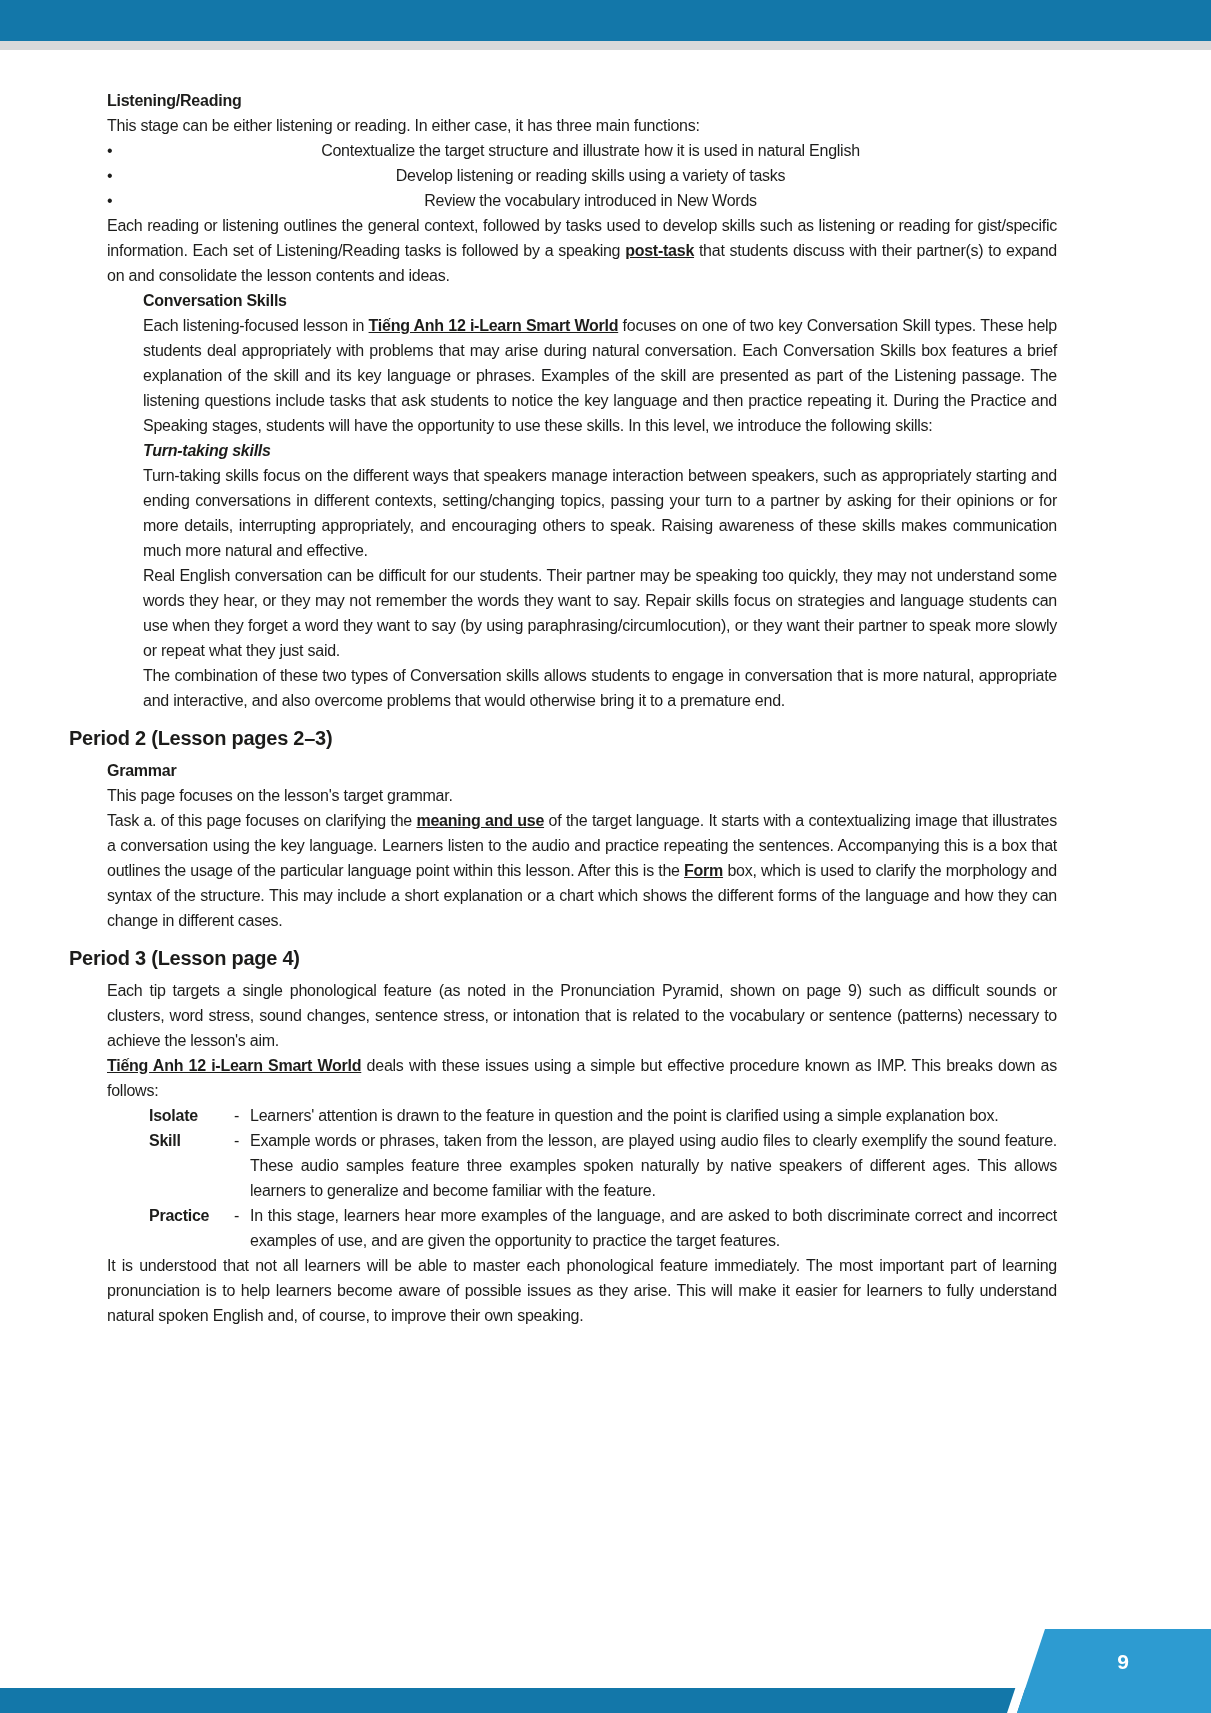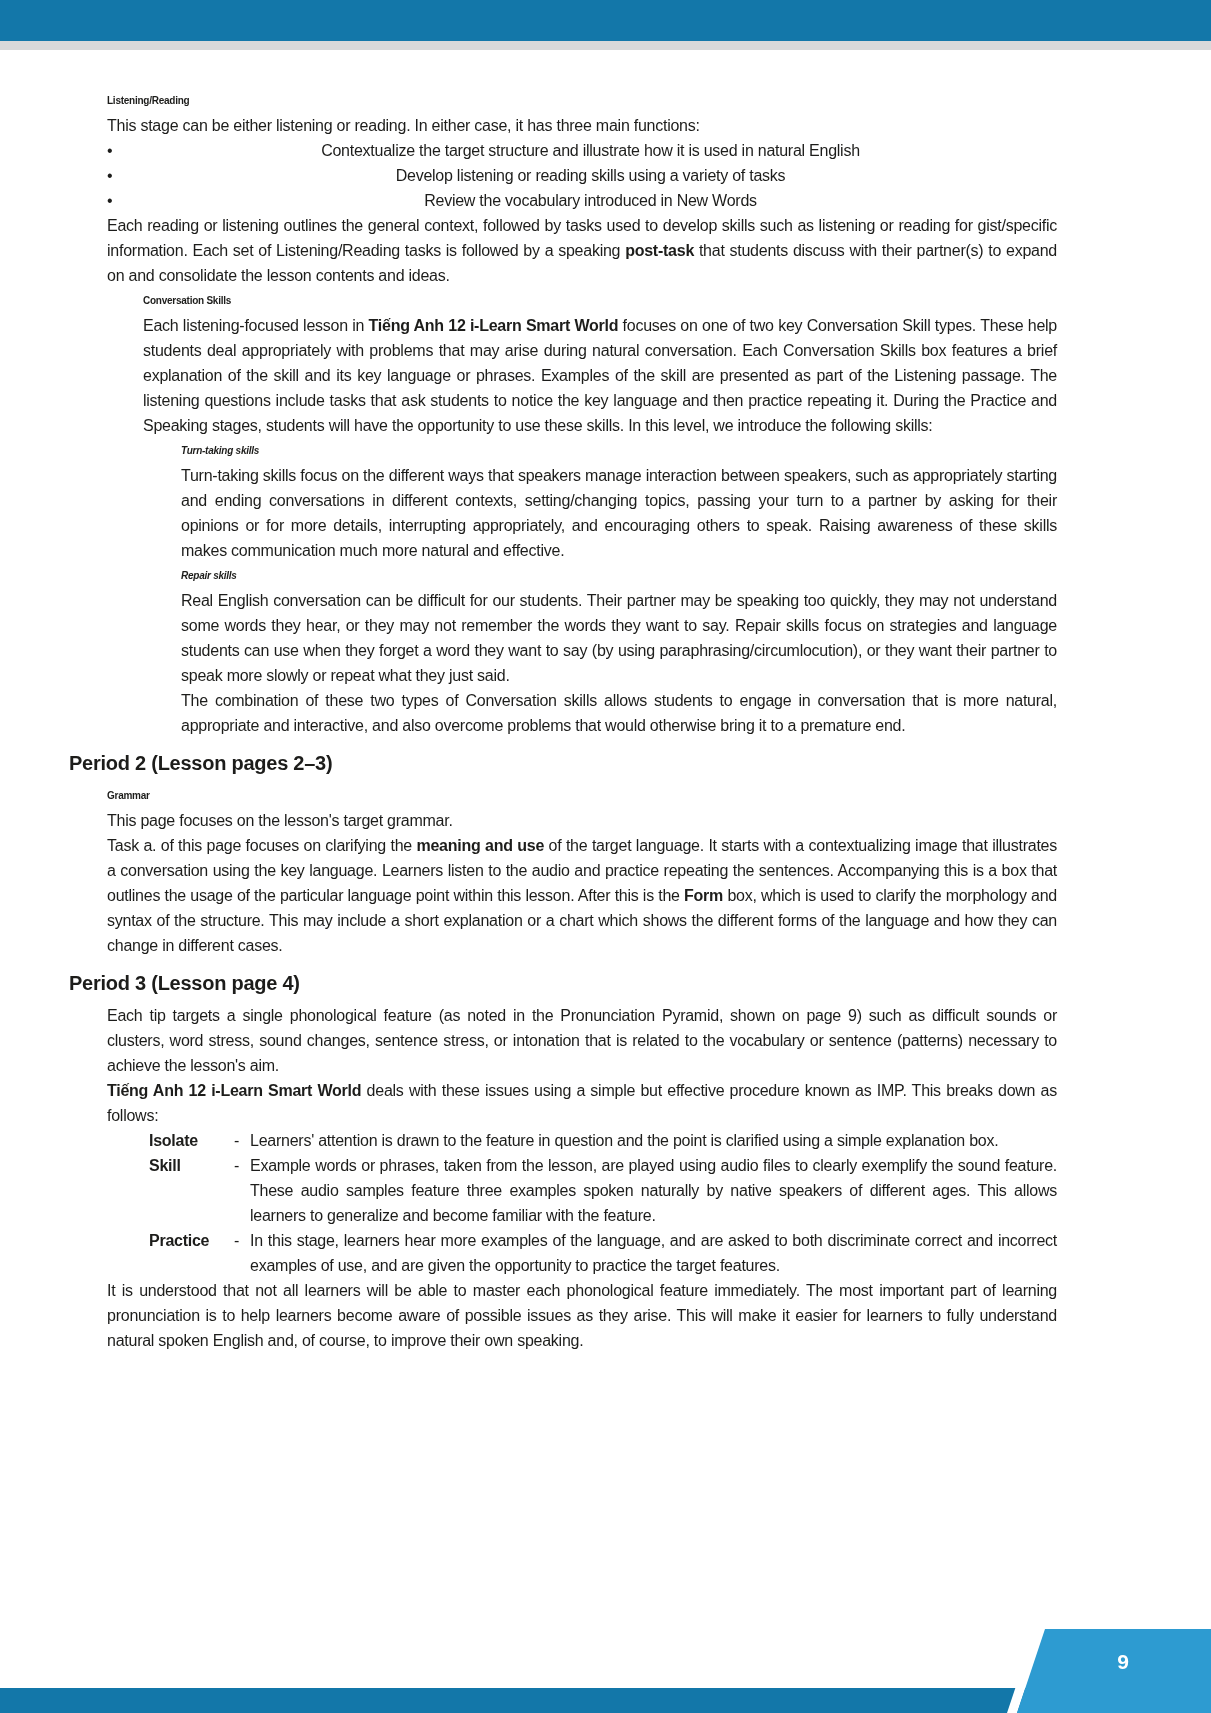--- a/index.html
+++ b/index.html
@@ -8,26 +8,26 @@
     position:relative; overflow:hidden; background:#ffffff;
     font-family:"Liberation Sans", sans-serif; color:#1d1d1b;
   }
   .header-bar { position:absolute; top:0; left:0; width:100%; height:41px; background:#1377a9; }
   .header-shadow { position:absolute; top:41px; left:0; width:100%; height:9px; background:#d8d9da; }
 
   .content {
     position:absolute; top:88px; left:107px; width:950px;
     font-size:16px; line-height:25px; letter-spacing:-0.25px;
   }
-  .h  { font-size:10px; font-weight:bold; }
+  .h  { font-size:16px; font-weight:bold; }
   .bi { font-style:italic; }
   .j  { text-align:justify; }
-  .b  { font-weight:bold; }
+  .b  { font-weight:bold;text-decoration:underline; }
   .ind1 { margin-left:36px; }
-  .ind2 { margin-left:38px; }
+  .ind2 { }
   .period { font-size:20px; font-weight:bold; margin:13px 0 7px -38px; }
 
   .bullet { display:flex; }
   .marker { flex:0 0 17px; }
   .btext  { flex:1;text-align:center; }
 
   .imp { margin-left:42px; }
   .imp-row   { display:flex; align-items:flex-start; }
   .imp-label { flex:0 0 85px; font-weight:bold; }
   .imp-dash  { flex:0 0 16px; }
@@ -71,21 +71,20 @@
     </div>
     <p class="j"><span>Each reading or listening outlines the general context, followed by tasks used to develop skills such as listening or reading for gist/specific information. Each set of Listening/Reading tasks is followed by a speaking </span><span class="b">post-task</span><span> that students discuss with their partner(s) to expand on and consolidate the lesson contents and ideas.</span></p>
   </section>
 
   <section class="ind1">
     <h3 class="h">Conversation Skills</h3>
     <p class="j"><span>Each listening-focused lesson in </span><span class="b">Tiếng Anh 12 i-Learn Smart World</span><span> focuses on one of two key Conversation Skill types. These help students deal appropriately with problems that may arise during natural conversation. Each Conversation Skills box features a brief explanation of the skill and its key language or phrases. Examples of the skill are presented as part of the Listening passage. The listening questions include tasks that ask students to notice the key language and then practice repeating it. During the Practice and Speaking stages, students will have the opportunity to use these skills. In this level, we introduce the following skills:</span></p>
     <div class="ind2">
       <h3 class="h bi">Turn-taking skills</h3>
       <p class="j">Turn-taking skills focus on the different ways that speakers manage interaction between speakers, such as appropriately starting and ending conversations in different contexts, setting/changing topics, passing your turn to a partner by asking for their opinions or for more details, interrupting appropriately, and encouraging others to speak. Raising awareness of these skills makes communication much more natural and effective.</p>
-      <h3 class="h bi">Repair skills</h3>
       <p class="j">Real English conversation can be difficult for our students. Their partner may be speaking too quickly, they may not understand some words they hear, or they may not remember the words they want to say. Repair skills focus on strategies and language students can use when they forget a word they want to say (by using paraphrasing/circumlocution), or they want their partner to speak more slowly or repeat what they just said.</p>
       <p class="j">The combination of these two types of Conversation skills allows students to engage in conversation that is more natural, appropriate and interactive, and also overcome problems that would otherwise bring it to a premature end.</p>
     </div>
   </section>
 
   <h2 class="period">Period 2 (Lesson pages 2–3)</h2>
 
   <section>
     <h3 class="h">Grammar</h3>
     <p class="j">This page focuses on the lesson's target grammar.</p>

